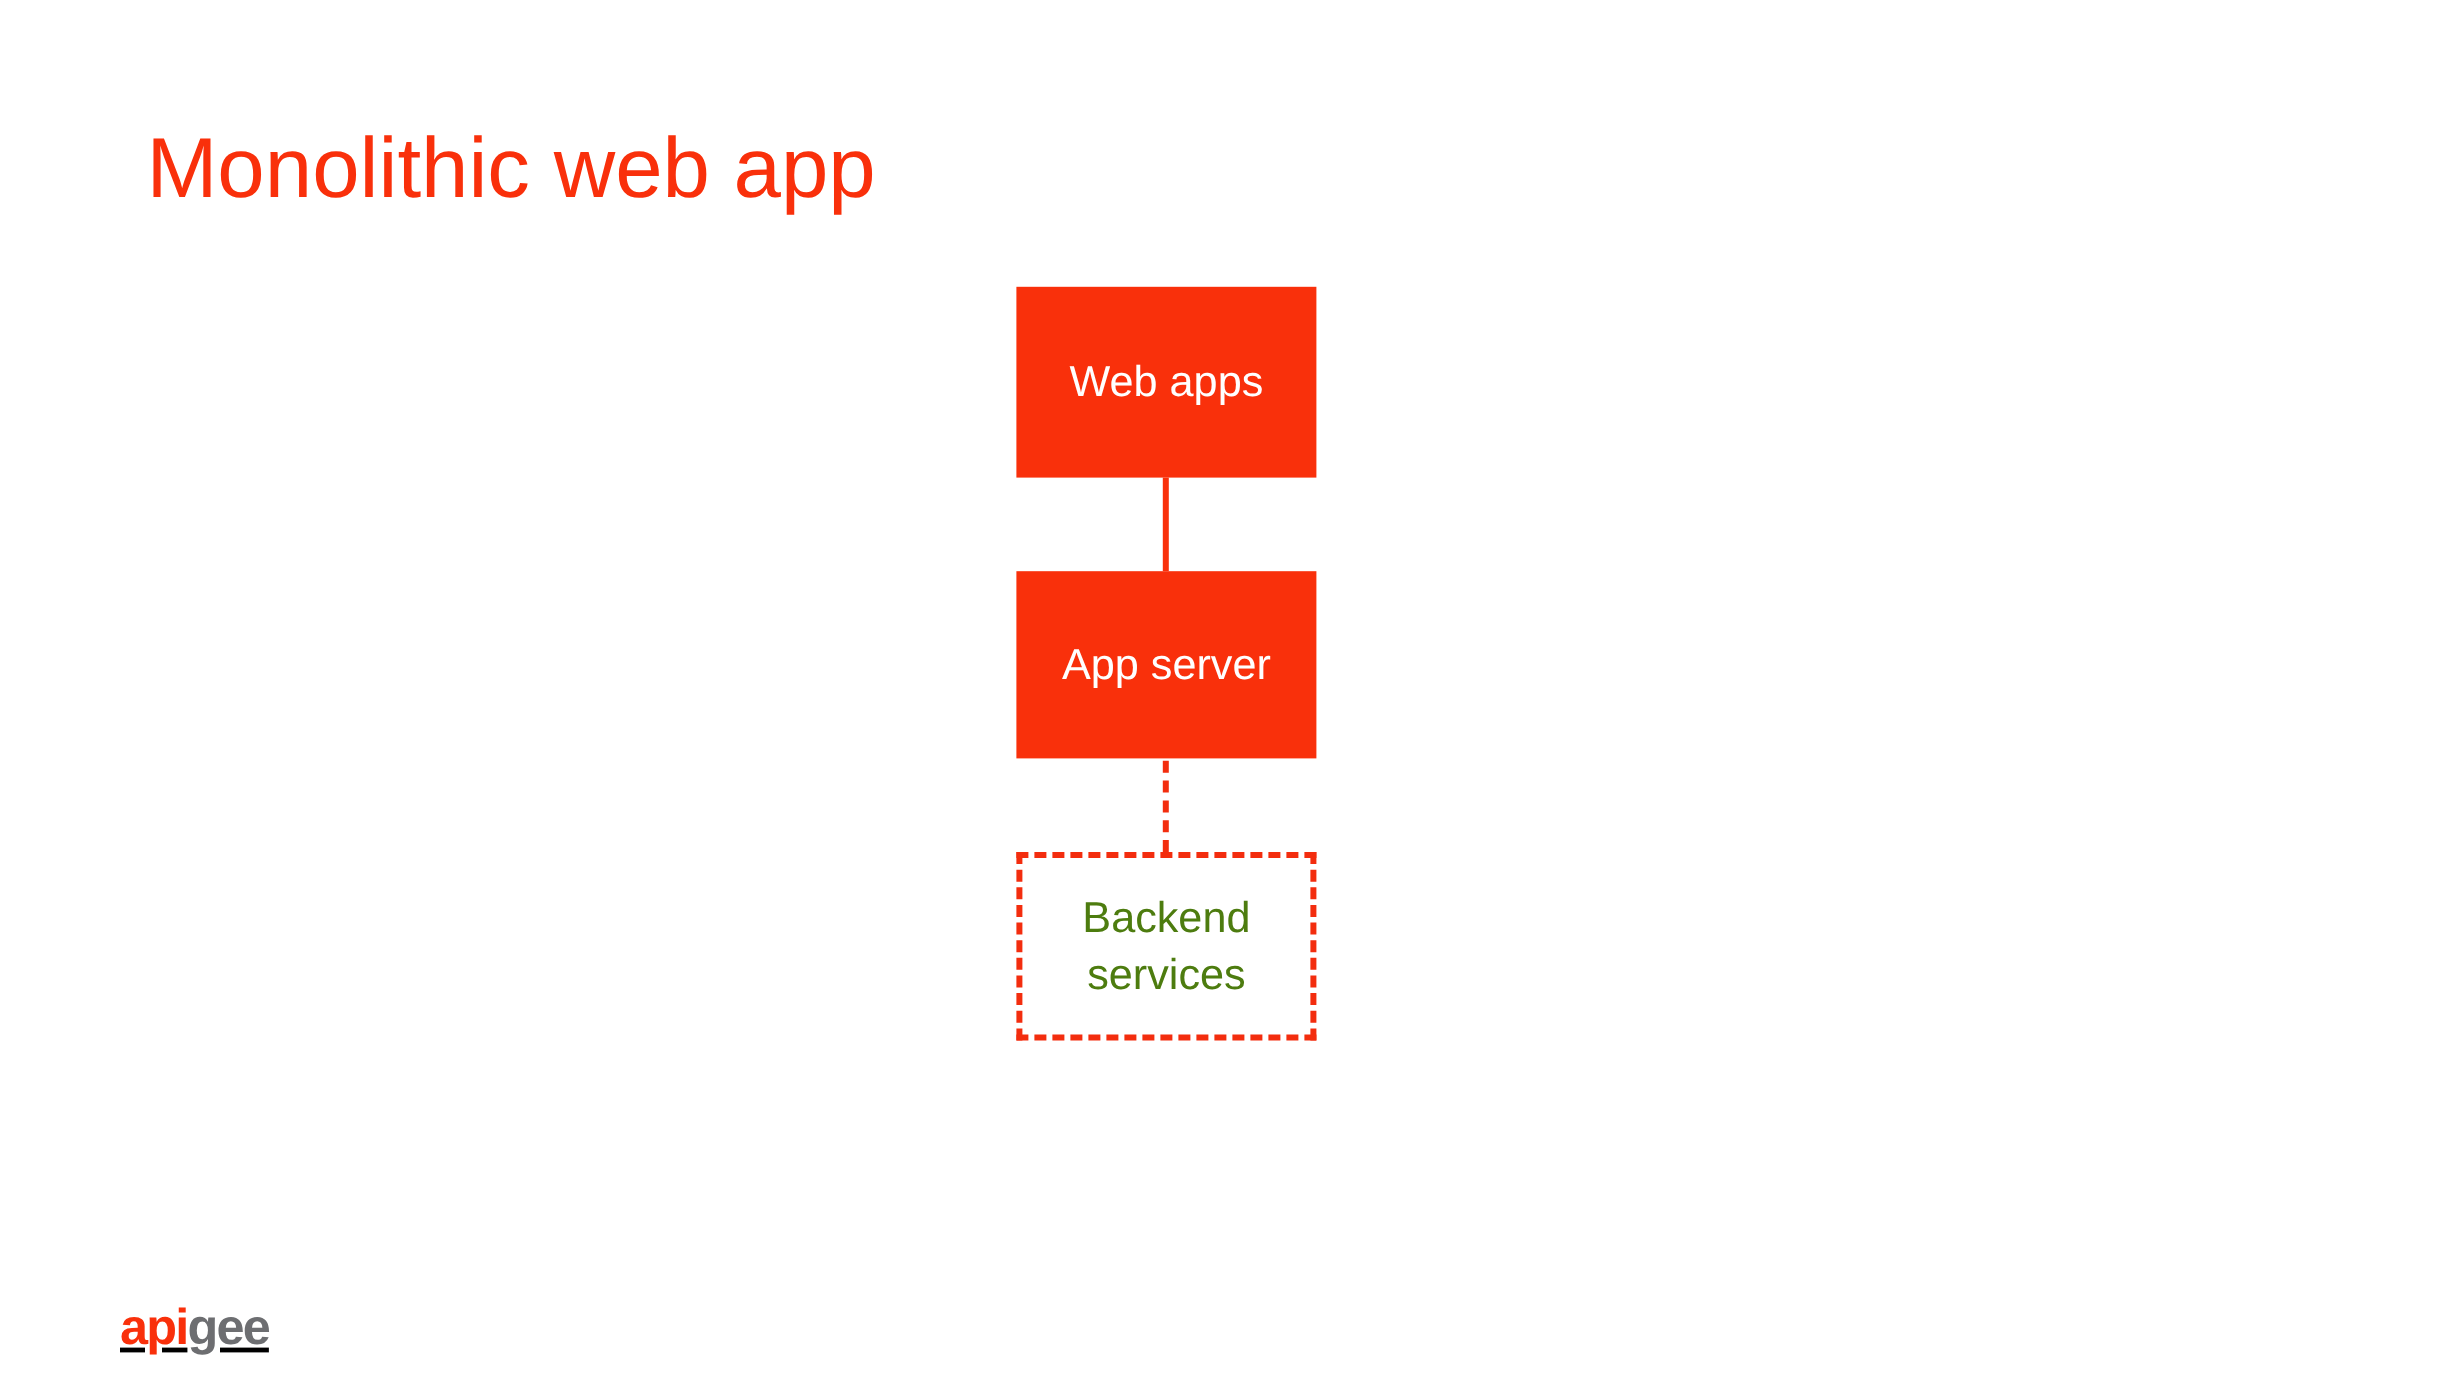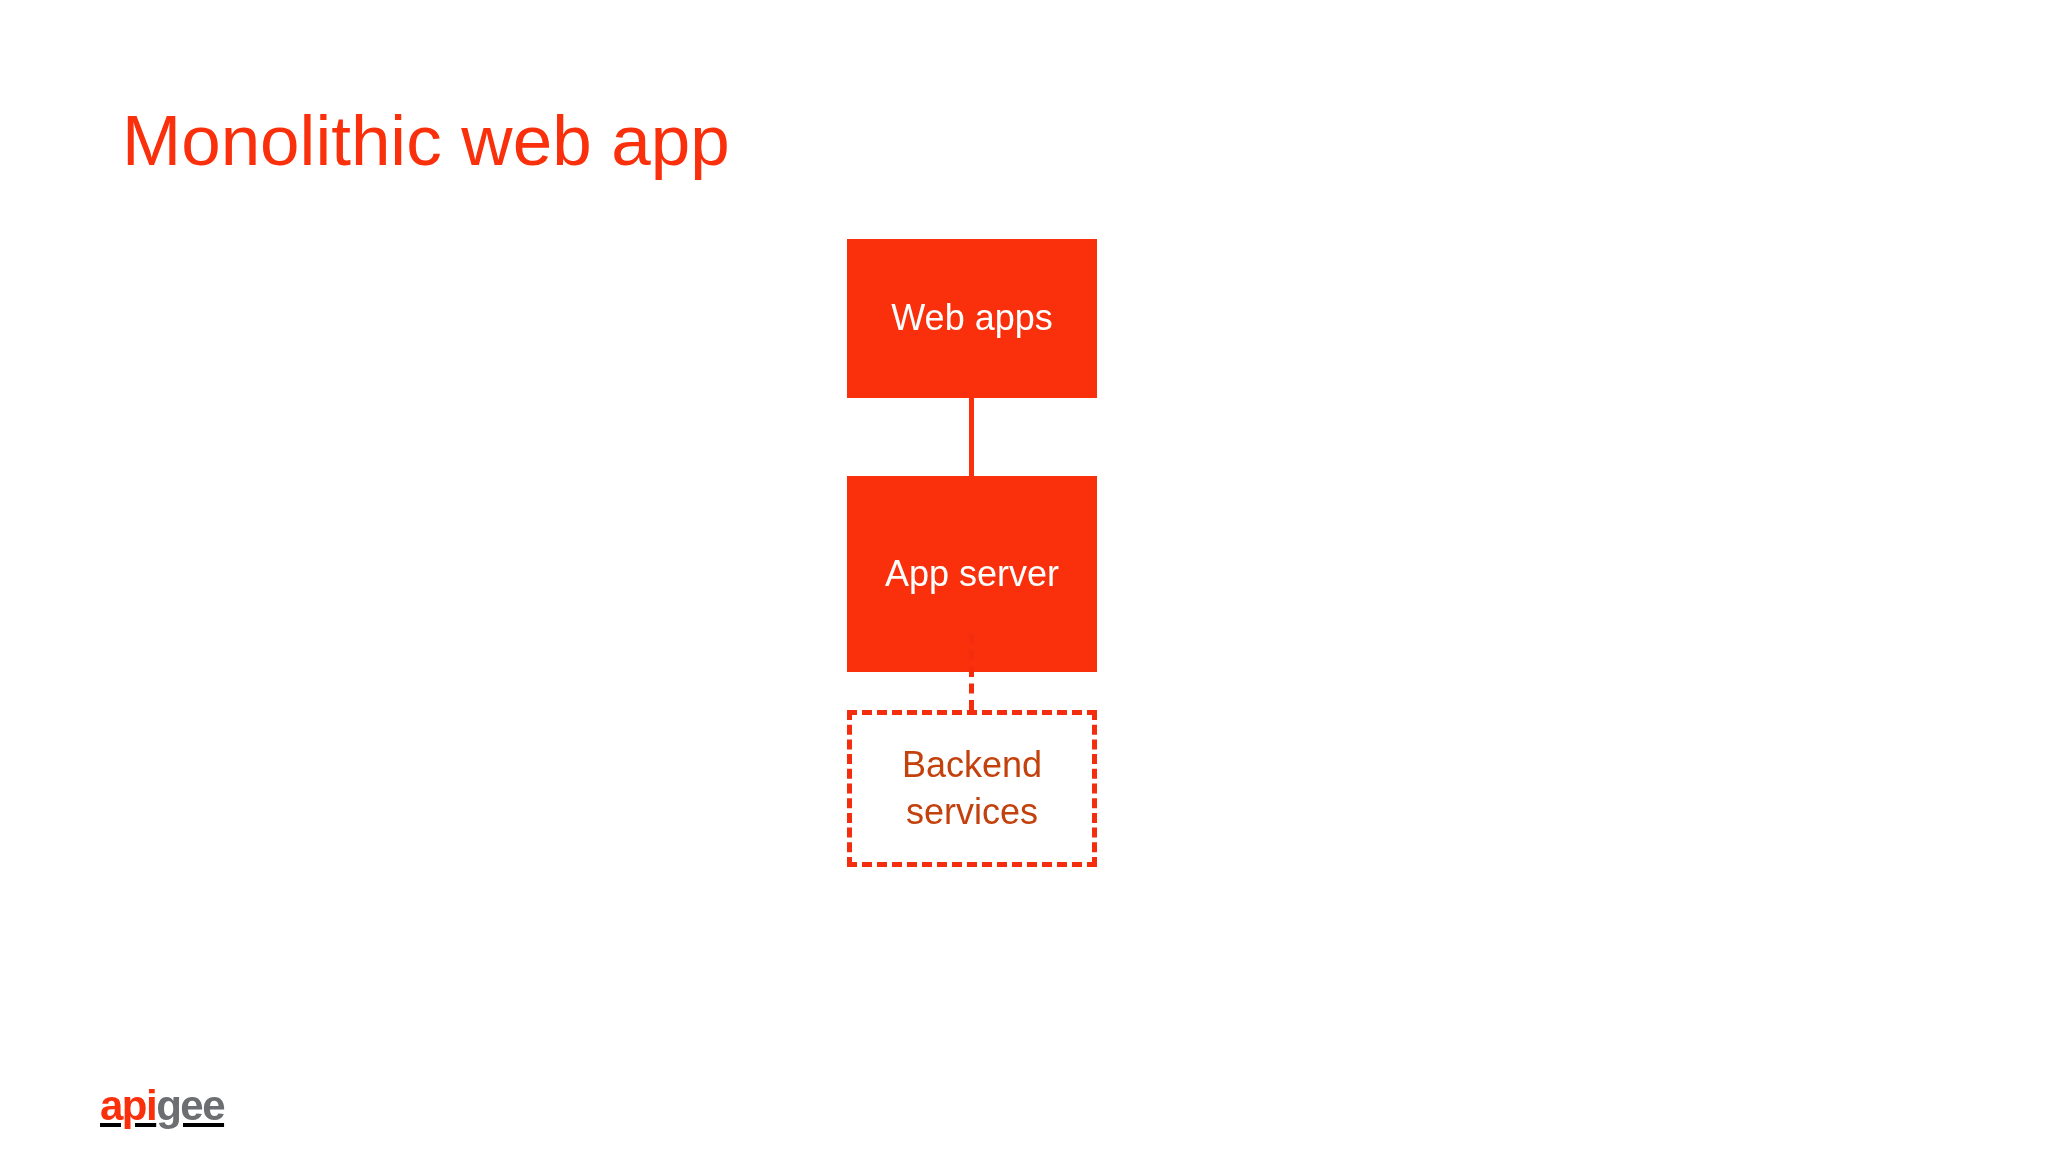--- a/index.html
+++ b/index.html
@@ -36,27 +36,27 @@
     justify-content: center;
     text-align: center;
     font-size: 36px;
     line-height: 1.28;
   }
   .node-solid {
     background: #f9300b;
     color: #ffffff;
   }
   .node-web-apps   { top: 239px; height: 159px; }
-  .node-app-server { top: 476px; height: 196px; }
+  .node-app-server { top: 476px; height: 156px; }
   .node-backend {
     top: 710px;
     height: 157px;
     background: #ffffff;
     border: 5px dashed #f32d0e;
-    color: #c2410c;
+    color: #4d7c0f;
     padding: 0 10px;
   }
   .connector-solid {
     position: absolute;
     left: 969px;
     top: 398px;
     width: 5px;
     height: 78px;
     background: #f9300b;
   }

